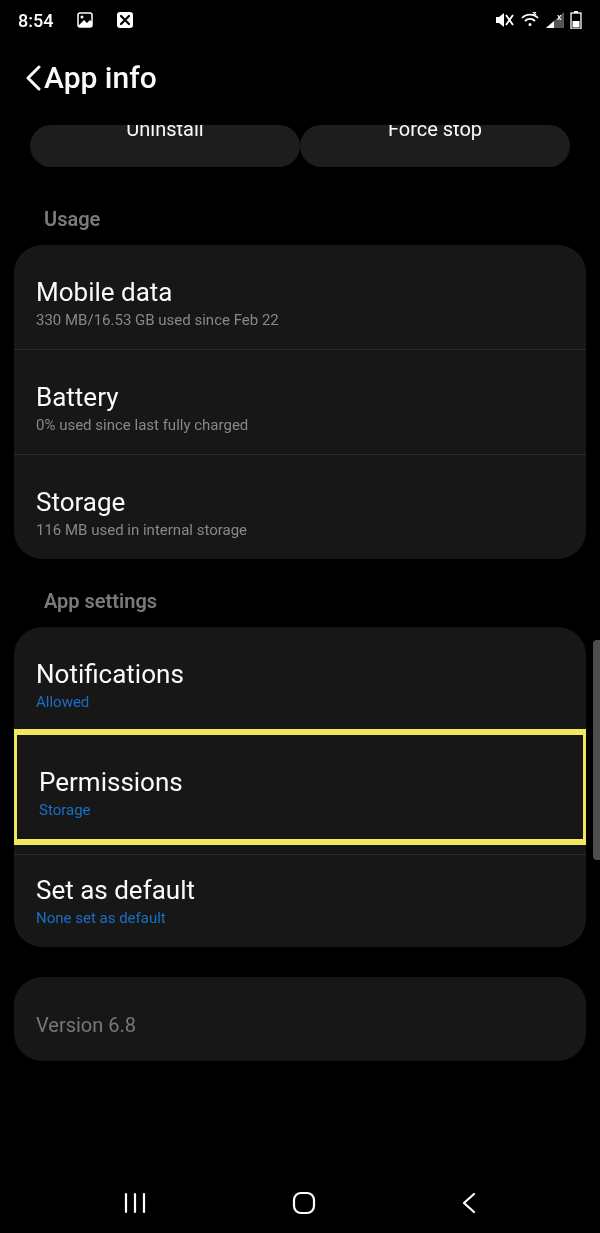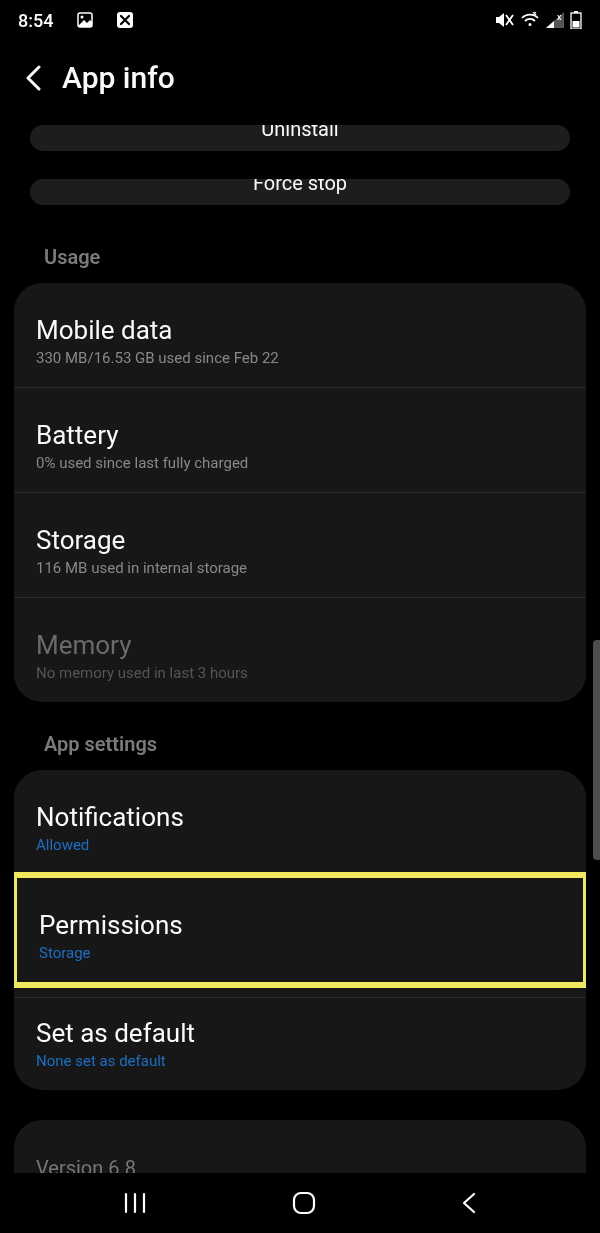--- a/index.html
+++ b/index.html
@@ -20,29 +20,26 @@
     padding: 0 18px;
     font-size: 18px;
     font-weight: 500;
   }
   .status-left { display: flex; align-items: center; gap: 24px; }
   .status-right { display: flex; align-items: center; gap: 6px; }
   .ico { display: inline-flex; align-items: center; justify-content: center; }
   .header {
     display: flex;
     align-items: center;
-    gap: 18px;
     padding: 20px 24px 30px 24px;
   }
   .header-title { font-size: 30px; font-weight: 500; color: #fafafa; }
   .actions {
     display: flex;
-    gap: 28px;
     padding: 0 30px 40px 30px;
-    flex-direction: column;
   }
   .pill-btn {
     flex: 1;
     height: 42px;
     background: #1d1d1d;
     border-radius: 26px;
     color: #fafafa;
     font-size: 20px;
     display: flex;
     align-items: flex-start;
@@ -191,24 +188,20 @@
     <div class="row-sub">330 MB/16.53 GB used since Feb 22</div>
   </div>
   <div class="row">
     <div class="row-title">Battery</div>
     <div class="row-sub">0% used since last fully charged</div>
   </div>
   <div class="row">
     <div class="row-title">Storage</div>
     <div class="row-sub">116 MB used in internal storage</div>
   </div>
-  <div class="row dim">
-    <div class="row-title">Memory</div>
-    <div class="row-sub">No memory used in last 3 hours</div>
-  </div>
 </div>
 
 <div class="section-label">App settings</div>
 <div class="card">
   <div class="row">
     <div class="row-title">Notifications</div>
     <div class="row-sub link">Allowed</div>
   </div>
   <div class="highlight">
     <div class="row" style="border-bottom:none">

